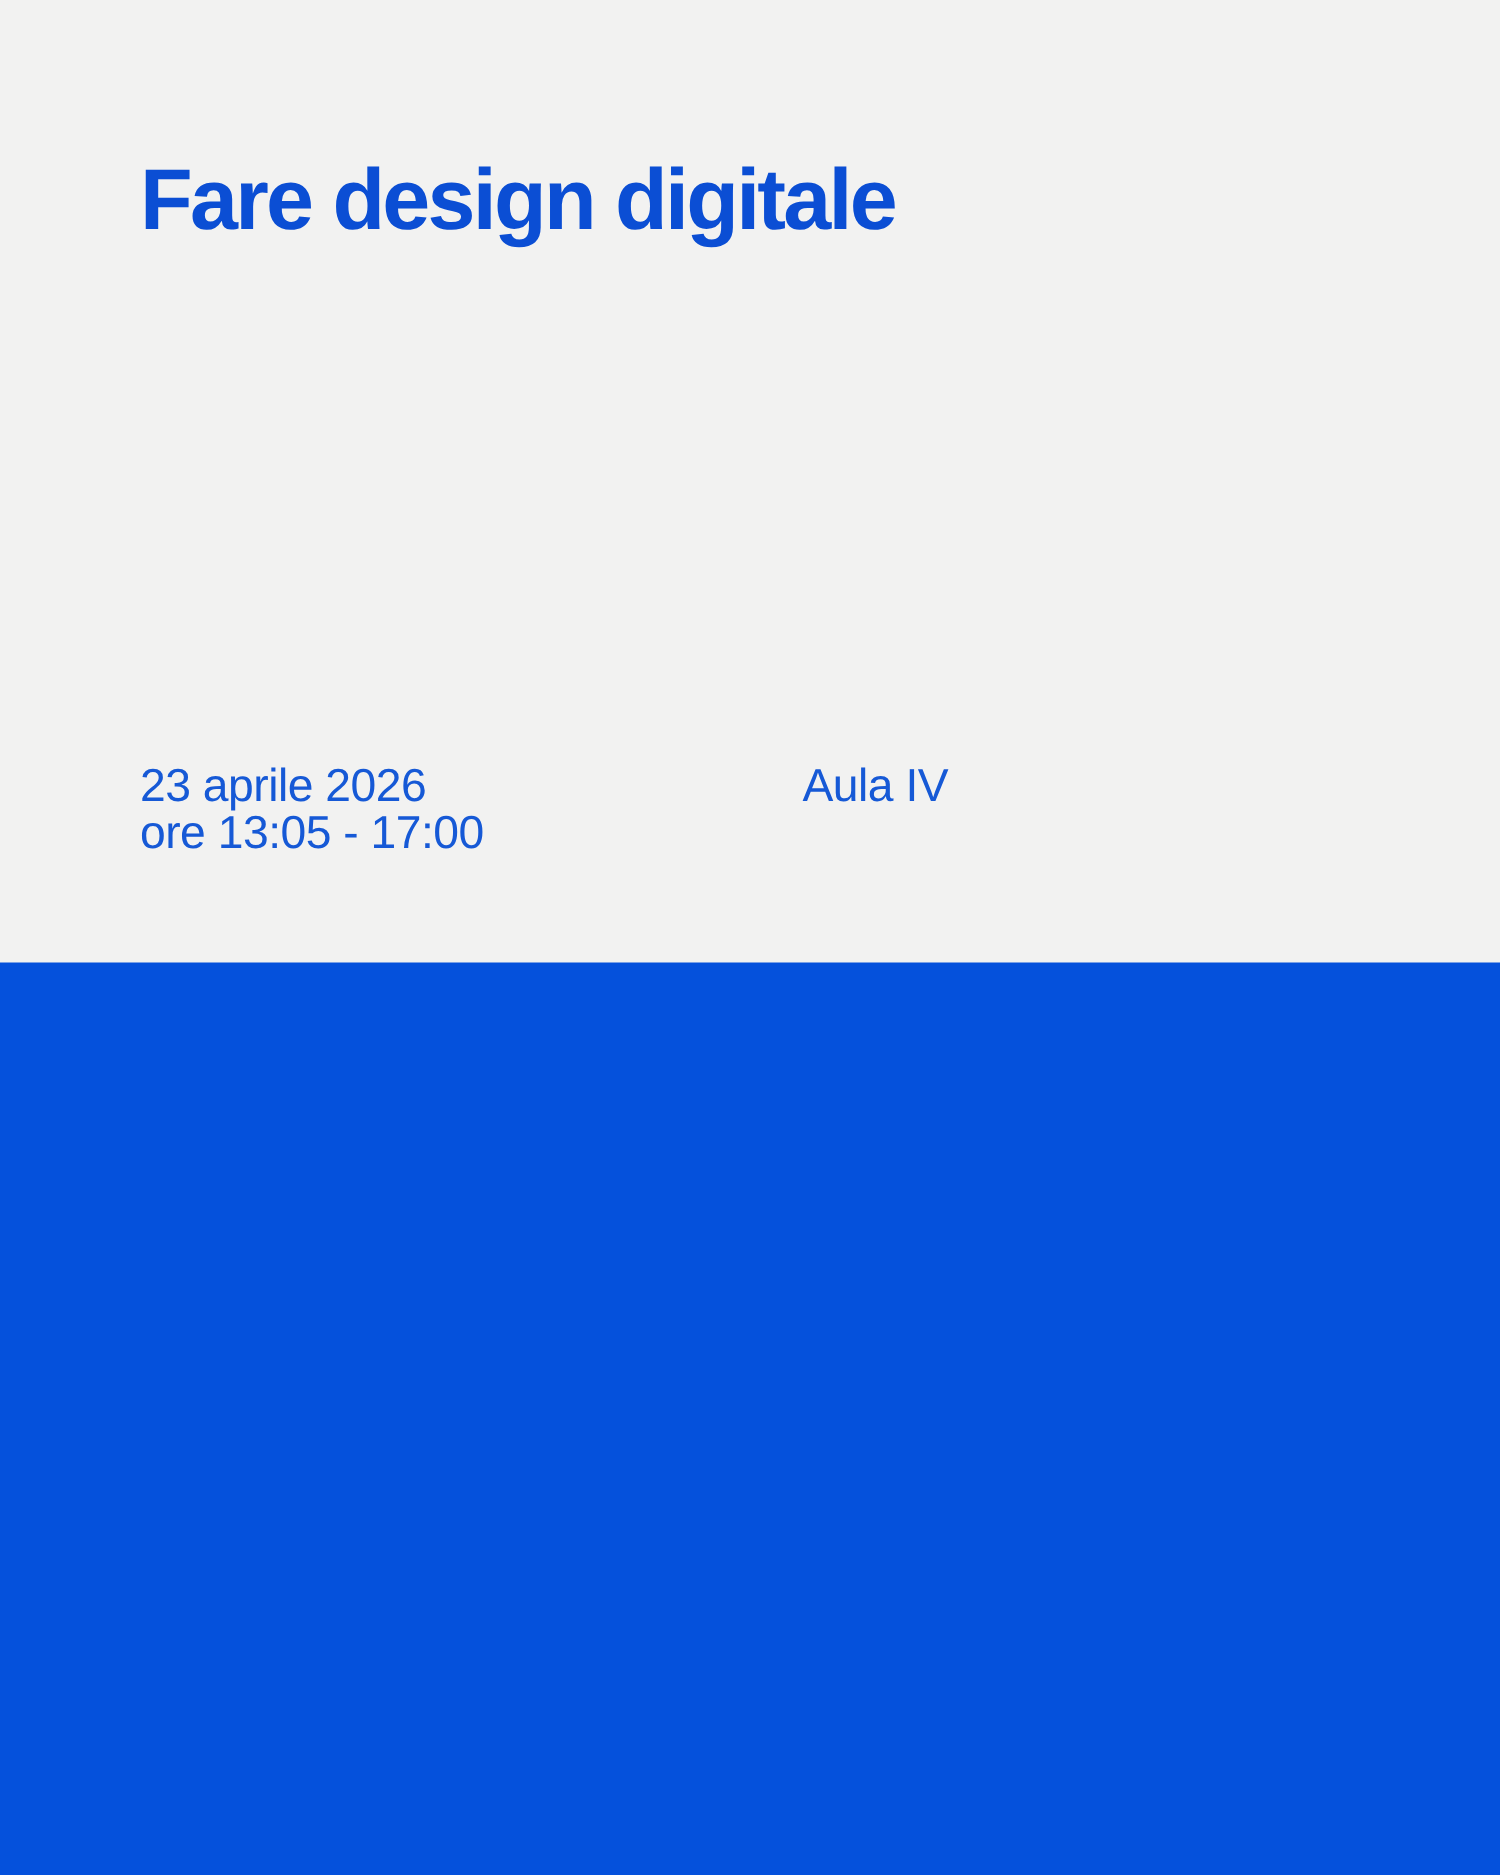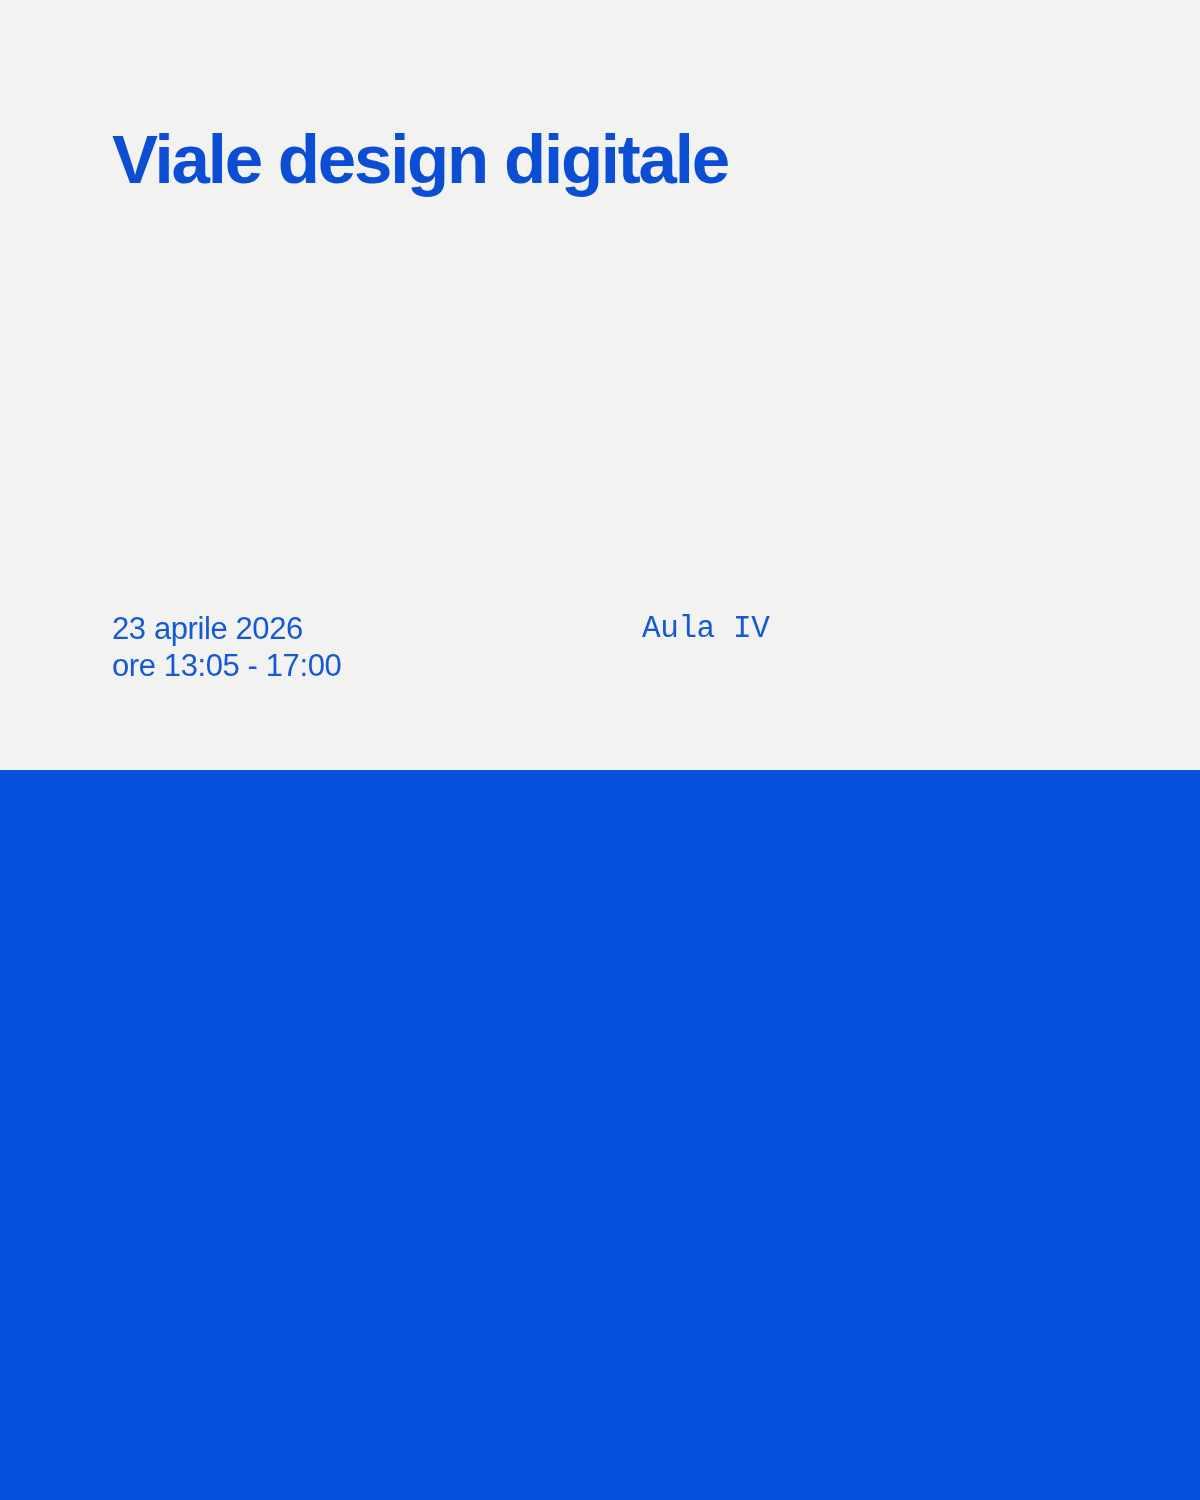--- a/index.html
+++ b/index.html
@@ -49,26 +49,26 @@
     position: absolute;
     left: 112px;
     right: 96px;
     top: 610px;
     display: flex;
     flex-direction: row;
   }
   .meta-block {
     color: #1659d6;
     font-weight: 400;
-    font-size: 31px;
+    font-size: 37px;
     line-height: 37px;
     letter-spacing: -0.4px;
   }
   .meta-block.date { width: 530px; flex: 0 0 530px; }
-  .meta-block.venue { flex: 1 1 auto; font-family: Liberation Mono, monospace; }
+  .meta-block.venue { flex: 1 1 auto; }
   .meta-block .line {
     display: block;
     white-space: pre;
   }
 
   
   .panel-bottom {
     position: relative;
     background: #0551dc;
     flex: 1 1 auto;
@@ -76,21 +76,21 @@
   }
 </style>
 </head>
 <body>
 
 <div class="poster">
 
   <section class="panel-top">
 
     <h1 class="headline">
-      <span class="line">Viale design digitale</span>
+      <span class="line">Fare design digitale</span>
     </h1>
 
     <div class="meta-row">
       <div class="meta-block date">
         <span class="line">23 aprile 2026</span>
         <span class="line">ore 13:05 - 17:00</span>
       </div>
       <div class="meta-block venue">
         <span class="line">Aula IV</span>
       </div>

